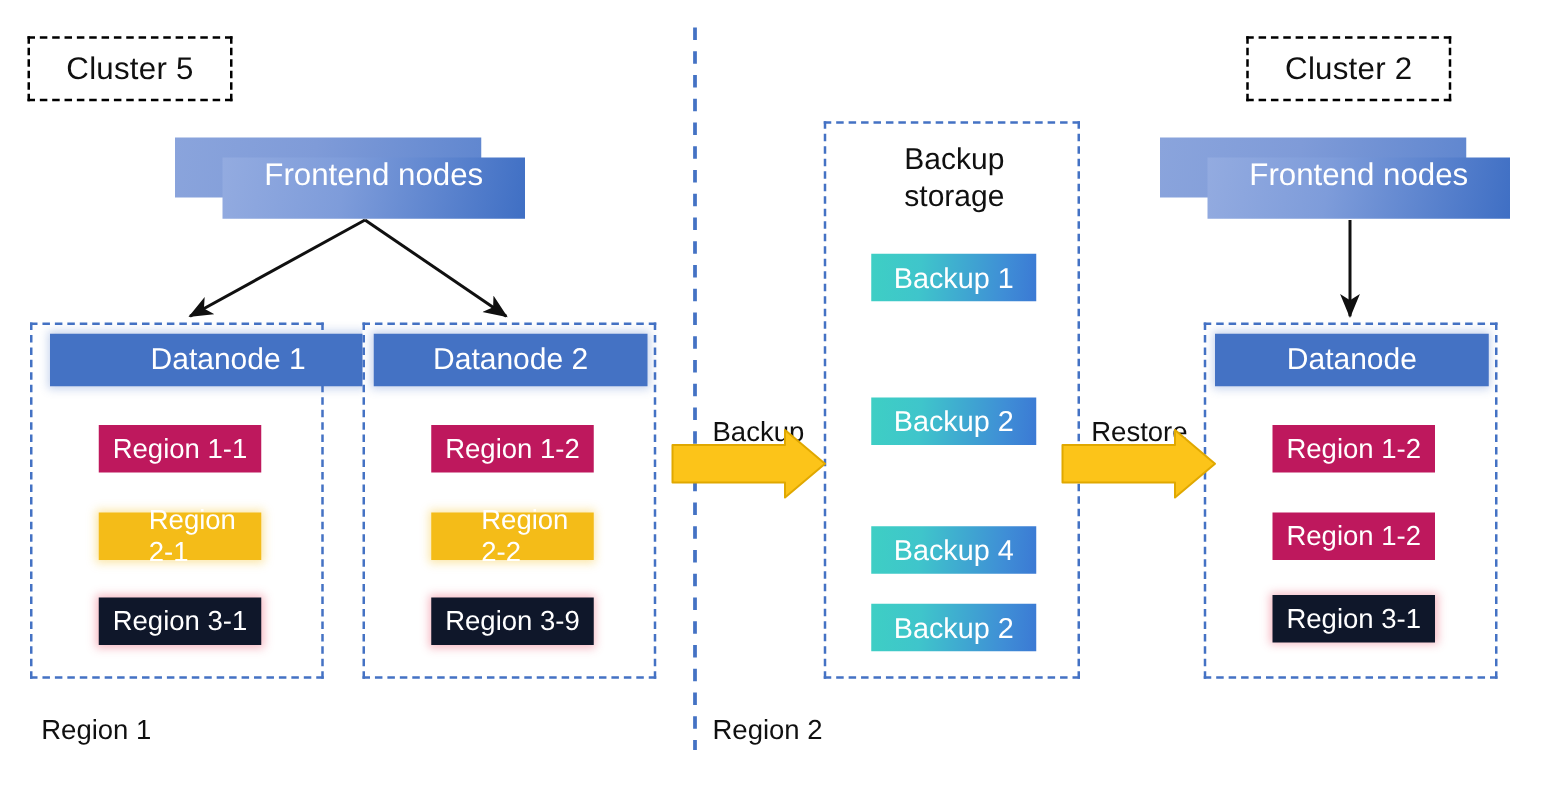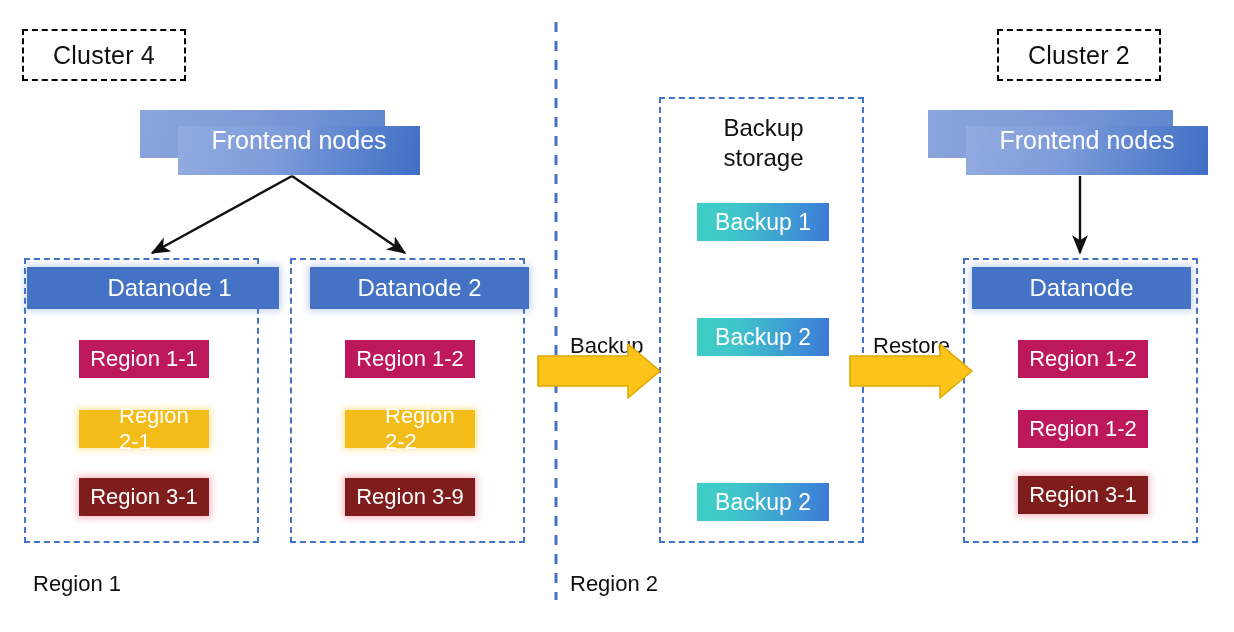--- a/index.html
+++ b/index.html
@@ -71,21 +71,21 @@
     position: absolute;
     display: flex;
     align-items: center;
     justify-content: center;
     color: #ffffff;
     font-size: 22px;
     box-sizing: border-box;
   }
   .region-green  { background: #be185d; }
   .region-yellow { background: #f4bc18; box-shadow: 0 0 7px 2px rgba(244,188,24,0.38); padding-left: 40px; }
-  .region-red    { background: #7f1d1d; box-shadow: 0 0 7px 2px rgba(232,69,95,0.38); text-align: center; }
+  .region-red    { background: #0f172a; box-shadow: 0 0 7px 2px rgba(232,69,95,0.38); text-align: center; }
 
   
   .backup-chip {
     position: absolute;
     background: linear-gradient(95deg, #3ecfc4 0%, #3fc5cb 30%, #3f8ed6 80%, #3b79d4 100%);
     display: flex;
     align-items: center;
     justify-content: center;
     color: #ffffff;
     font-size: 23px;
@@ -120,21 +120,21 @@
     height: 632px;
     pointer-events: none;
   }
 </style>
 </head>
 <body>
 
 <div id="canvas">
 
   <div class="cluster-chip abs" style="left:22px; top:29px; width:160px; height:48px;">
-    <span>Cluster 4</span>
+    <span>Cluster 5</span>
   </div>
 
   <div class="cluster-chip abs" style="left:997px; top:29px; width:160px; height:48px;">
     <span>Cluster 2</span>
   </div>
 
   <div class="frontend-wrap" style="left:140px; top:110px; width:280px; height:65px;">
     <div class="frontend-back" style="left:0px; top:0px; width:245px; height:48px;"></div>
     <div class="frontend-front" style="left:38px; top:16px; width:242px; height:49px;">
       <span>Frontend nodes</span>
@@ -142,36 +142,36 @@
   </div>
 
   <div class="frontend-wrap" style="left:928px; top:110px; width:280px; height:65px;">
     <div class="frontend-back" style="left:0px; top:0px; width:245px; height:48px;"></div>
     <div class="frontend-front" style="left:38px; top:16px; width:242px; height:49px;">
       <span>Frontend nodes</span>
     </div>
   </div>
 
   <div class="dashed-box abs" style="left:24px; top:258px; width:235px; height:285px;">
-    <div class="datanode-bar" style="left:1px; top:7px; width:219px; height:42px;padding-left:33px;">
+    <div class="datanode-bar" style="left:14px; top:7px; width:219px; height:42px;padding-left:33px;">
       <span>Datanode 1</span>
     </div>
     <div class="region-chip region-green" style="left:53px; top:80px; width:130px; height:38px;">
       <span>Region 1-1</span>
     </div>
     <div class="region-chip region-yellow" style="left:53px; top:150px; width:130px; height:38px;">
       <span>Region 2-1</span>
     </div>
     <div class="region-chip region-red" style="left:53px; top:218px; width:130px; height:38px;">
       <span>Region 3-1</span>
     </div>
   </div>
 
   <div class="dashed-box abs" style="left:290px; top:258px; width:235px; height:285px;">
-    <div class="datanode-bar" style="left:7px; top:7px; width:219px; height:42px;margin-left:11px;">
+    <div class="datanode-bar" style="left:7px; top:7px; width:219px; height:42px;">
       <span>Datanode 2</span>
     </div>
     <div class="region-chip region-green" style="left:53px; top:80px; width:130px; height:38px;">
       <span>Region 1-2</span>
     </div>
     <div class="region-chip region-yellow" style="left:53px; top:150px; width:130px; height:38px;">
       <span>Region 2-2</span>
     </div>
     <div class="region-chip region-red" style="left:53px; top:218px; width:130px; height:38px;">
       <span>Region 3-9</span>
@@ -181,20 +181,23 @@
   <div class="dashed-box abs" style="left:659px; top:97px; width:205px; height:446px;">
     <div class="storage-title" style="left:0px; top:14px; width:205px;">
       <div>Backup</div>
       <div>storage</div>
     </div>
     <div class="backup-chip" style="left:36px; top:104px; width:132px; height:38px;">
       <span>Backup 1</span>
     </div>
     <div class="backup-chip" style="left:36px; top:177px; width:132px; height:38px;margin-top:42px;">
       <span>Backup 2</span>
+    </div>
+    <div class="backup-chip" style="left:36px; top:322px; width:132px; height:38px;">
+      <span>Backup 4</span>
     </div>
     <div class="backup-chip" style="left:36px; top:384px; width:132px; height:38px;">
       <span>Backup 2</span>
     </div>
   </div>
 
   <div class="dashed-box abs" style="left:963px; top:258px; width:235px; height:285px;">
     <div class="datanode-bar" style="left:7px; top:7px; width:219px; height:42px;">
       <span>Datanode</span>
     </div>

